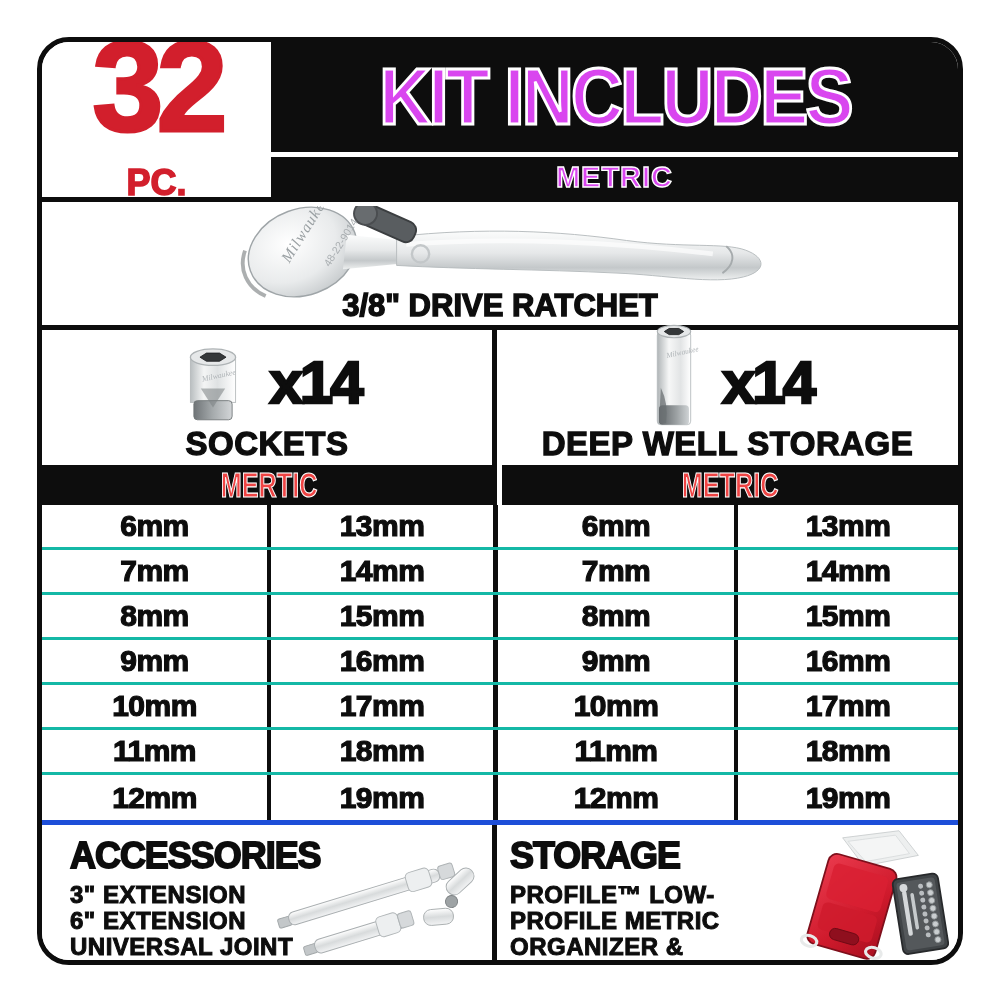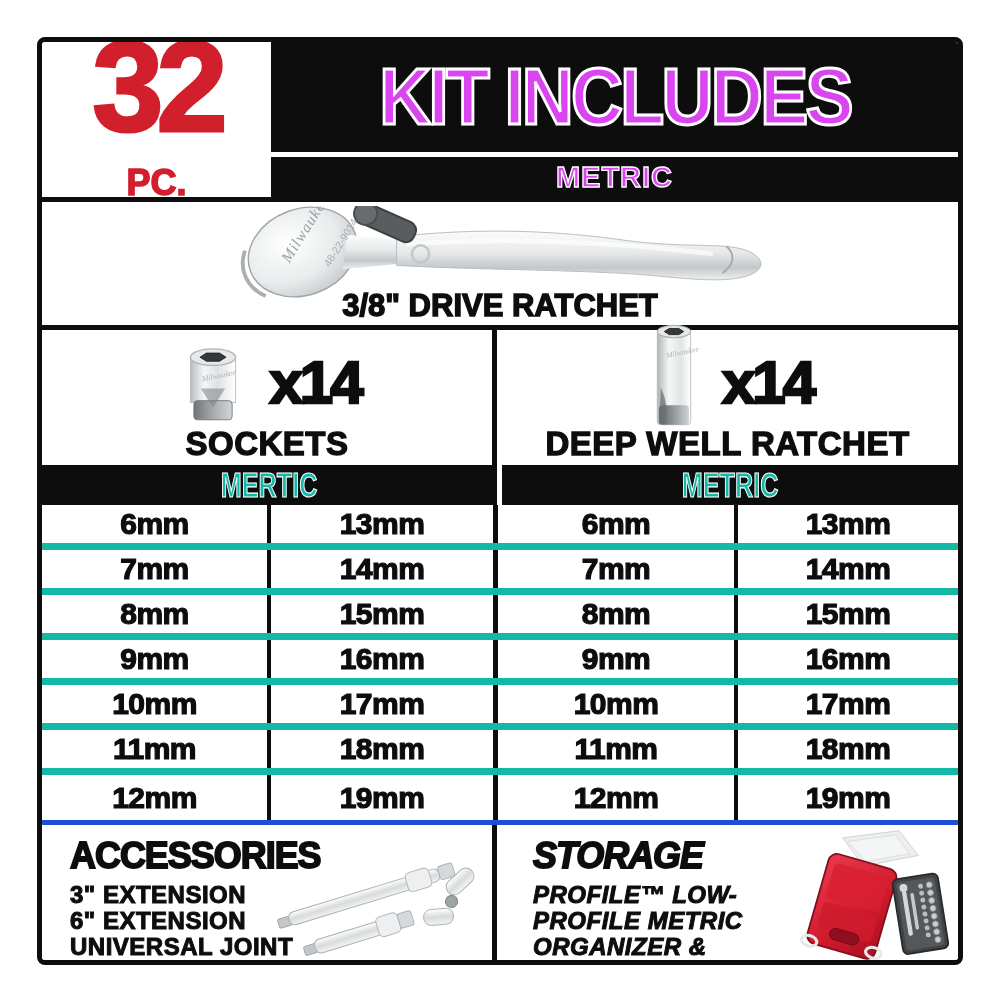--- a/index.html
+++ b/index.html
@@ -1,19 +1,19 @@
 <!DOCTYPE html>
 <html><head>
 <meta charset="utf-8">
 <style>
   html,body{margin:0;padding:0;background:#fff;}
   .canvas{position:relative;width:1000px;height:1000px;background:#fff;overflow:hidden;
           font-family:"Liberation Sans",sans-serif;color:#0d0d0d;}
   .frame{position:absolute;left:37px;top:37px;width:926px;height:928px;box-sizing:border-box;
-         border:5px solid #0d0d0d;border-radius:8px;overflow:hidden;background:#fff;
+         border:5px solid #0d0d0d;border-radius:32px;overflow:hidden;background:#fff;
          display:flex;flex-direction:column;}
   
   .hdr-row{height:155px;display:flex;flex:none;}
   .badge-cell{width:229px;flex:none;background:#fff;display:flex;flex-direction:column;
               align-items:center;justify-content:center;}
   .badge-num{font-weight:700;font-size:128px;line-height:.82;letter-spacing:-7px;
              -webkit-text-stroke:3px currentColor;}
   .badge-unit{font-weight:700;font-size:36px;letter-spacing:0;margin-top:23px;
               -webkit-text-stroke:1.5px currentColor;}
   .red{color:#d21f2c;}
@@ -38,41 +38,41 @@
         position:relative;display:flex;align-items:center;justify-content:center;gap:16px;
         padding-bottom:30px;}
   .half.rhalf{width:auto;flex:1;border-right:none;}
   .qty{font-weight:700;font-size:60px;letter-spacing:-3px;-webkit-text-stroke:2.5px currentColor;}
   .sock-caption{position:absolute;bottom:2px;left:0;right:0;text-align:center;font-weight:700;
                 font-size:33px;letter-spacing:.5px;-webkit-text-stroke:1.3px currentColor;}
   .sock-svg{width:80px;height:92px;margin-top:4px;}
   .deep-svg{width:64px;height:116px;margin-top:-8px;}
   
   .bars-row{height:40px;flex:none;display:flex;background:#fff;}
-  .bar{width:455px;flex:none;background:#0d0d0d;color:#14b8a6;display:flex;align-items:center;
+  .bar{width:455px;flex:none;background:#0d0d0d;color:#ef4444;display:flex;align-items:center;
        justify-content:center;}
   .bar-gap{width:5px;flex:none;background:#fff;}
   .bar.rbar{width:auto;flex:1;}
   .cond{display:inline-block;transform:scaleX(.72);font-weight:700;font-size:35px;
         letter-spacing:0;-webkit-text-stroke:1.2px #fff;white-space:nowrap;}
   
   .table{height:315px;flex:none;display:flex;flex-direction:column;background:#fff;}
-  .t-row{height:45px;flex:none;box-sizing:border-box;border-bottom:7px solid #14b8a6;display:flex;}
+  .t-row{height:45px;flex:none;box-sizing:border-box;border-bottom:3px solid #14b8a6;display:flex;}
   .t-row.last{border-bottom:none;}
   .t-cell{box-sizing:border-box;display:flex;align-items:center;justify-content:center;
           font-weight:700;font-size:30px;letter-spacing:-.5px;-webkit-text-stroke:1.2px currentColor;}
   .c1{width:229px;border-right:4px solid #0d0d0d;}
   .c2{width:227px;border-right:5px solid #0d0d0d;}
   .c3{width:240px;border-right:4px solid #0d0d0d;}
   .c4{flex:1;}
   
   .bottom-row{flex:1;box-sizing:border-box;border-top:5px solid #1d4ed8;display:flex;background:#fff;}
   .b-half{width:455px;flex:none;box-sizing:border-box;border-right:5px solid #0d0d0d;
           position:relative;padding:10px 0 0 28px;overflow:hidden;}
-  .b-half.rhalf{width:auto;flex:1;border-right:none;padding-left:36px;font-style:italic;}
+  .b-half.rhalf{width:auto;flex:1;border-right:none;padding-left:13px;}
   .b-title{font-weight:700;font-size:37px;letter-spacing:-1px;transform-origin:left;
            transform:scaleX(.97);-webkit-text-stroke:1.8px currentColor;margin-bottom:5px;
            white-space:nowrap;}
   .b-line{font-weight:700;font-size:24px;letter-spacing:.5px;line-height:26px;
           -webkit-text-stroke:1px currentColor;white-space:nowrap;}
   .ext-svg{position:absolute;right:0;bottom:2px;width:215px;height:124px;}
   .storage-svg{position:absolute;right:4px;top:4px;width:198px;height:132px;}
 </style>
 </head>
 <body>
@@ -173,21 +173,21 @@
             </linearGradient>
           </defs>
           <rect x="17" y="12" width="38" height="106" rx="4" fill="url(#dg1)" stroke="#b4b9bb"></rect>
           <rect x="19" y="96" width="34" height="22" rx="4" fill="url(#dg2)"></rect>
           <path d="M21,76 Q30,94 27,116 L19,116 Z" fill="#6b7073" opacity=".75"></path>
           <ellipse cx="36" cy="12" rx="19" ry="7" fill="#e6e8e9" stroke="#aeb3b5" stroke-width="1.3"></ellipse>
           <polygon points="47,12 41.5,15.5 30.5,15.5 25,12 30.5,8.5 41.5,8.5" fill="#35383a" stroke="#202224"></polygon>
           <text transform="rotate(-12 28 42)" x="28" y="42" font-family="Liberation Serif, serif" font-style="italic" font-size="8.5" fill="#b0b5b8">Milwaukee</text>
         </svg>
         <span class="qty">x14</span>
-        <div class="sock-caption">DEEP WELL RATCHET</div>
+        <div class="sock-caption">DEEP WELL STORAGE</div>
       </div>
     </div>
 
     <div class="bars-row">
       <div class="bar">
         <span class="cond">MERTIC</span>
       </div>
       <div class="bar-gap"></div>
       <div class="bar rbar">
         <span class="cond">METRIC</span>

